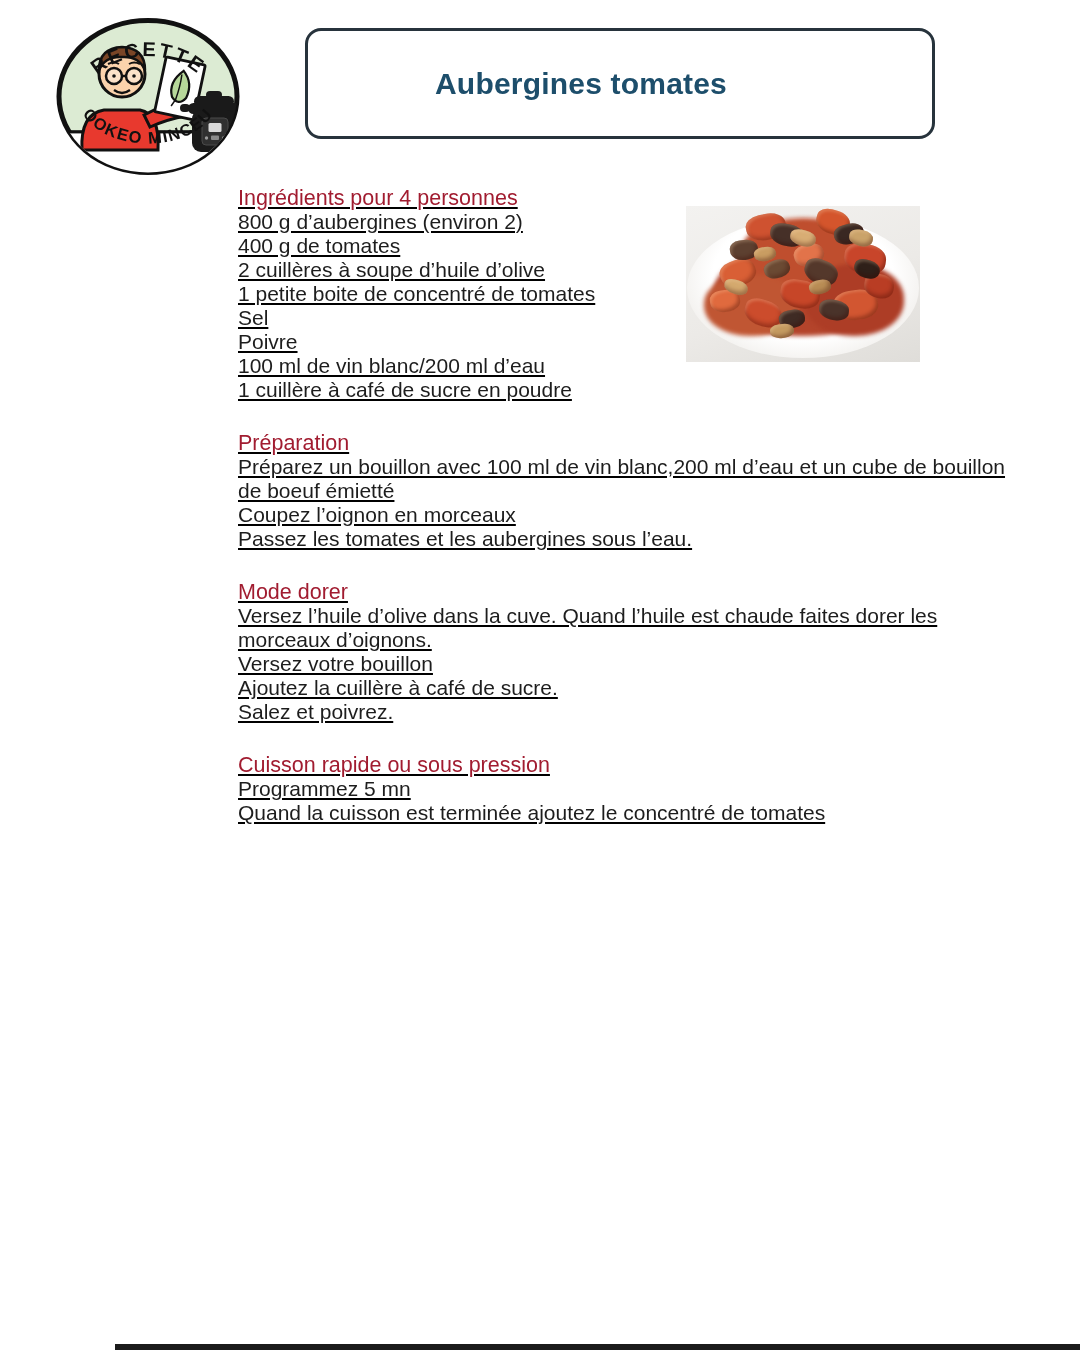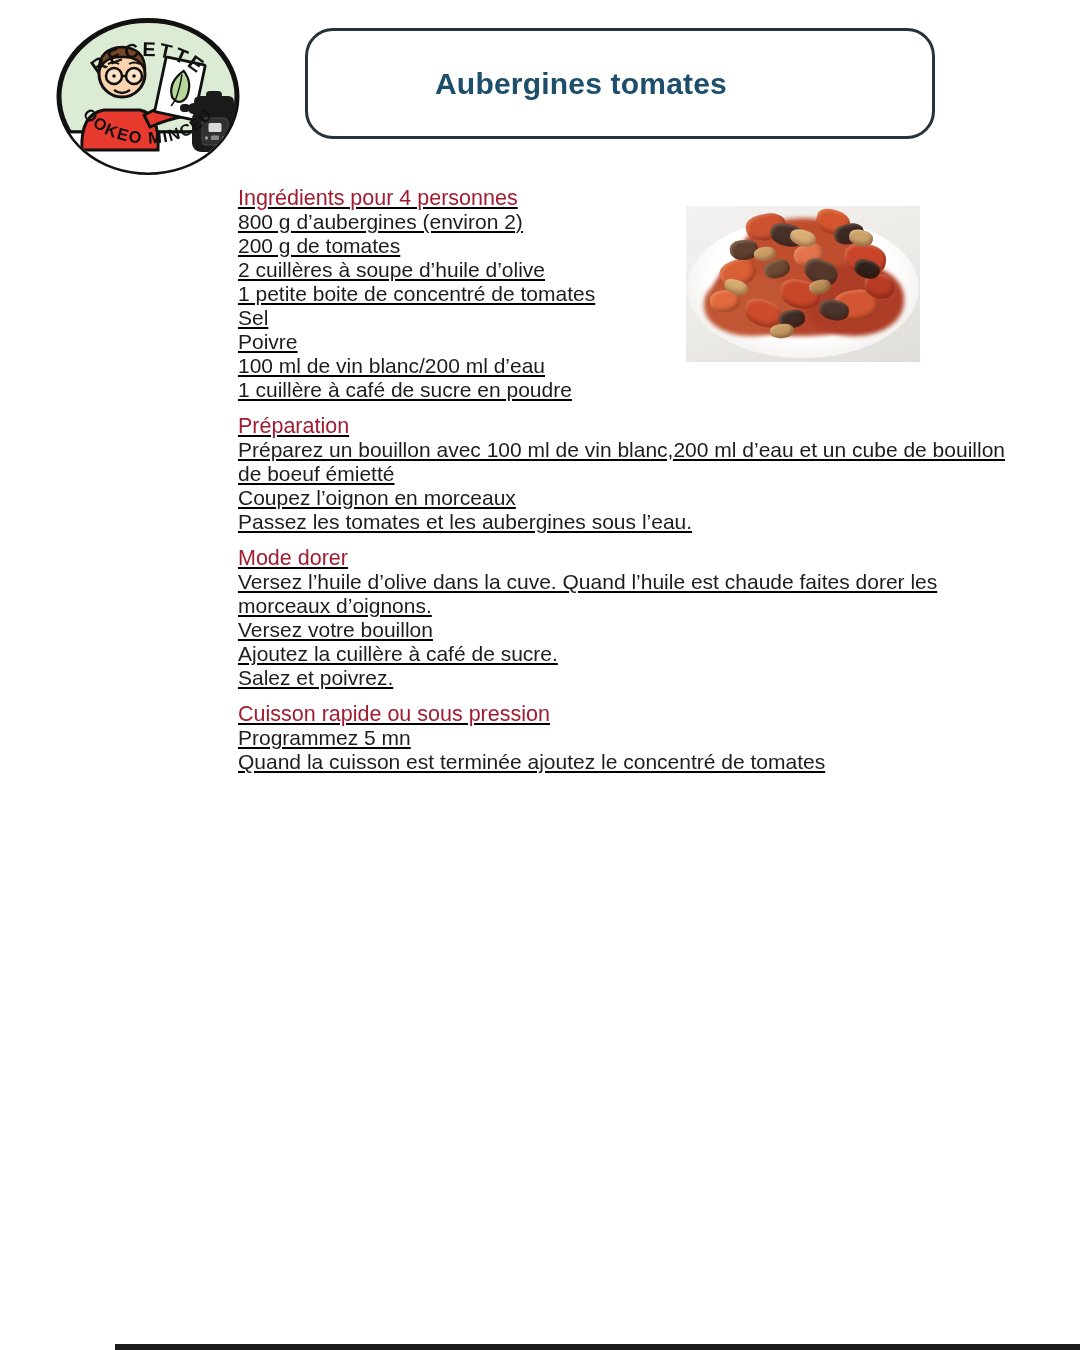--- a/index.html
+++ b/index.html
@@ -10,21 +10,21 @@
     --heading-color: #a11c30; --title-color: #1d4e6b; --body-color: #1d1d1d;
   }
 
   
   .logo-wrap { position: absolute; left: 52px; top: 14px; width: 192px; height: 165px; }
   .logo-wrap svg { display: block; width: 100%; height: 100%; }
 
   
   .title-box {
     position: absolute; left: 305px; top: 28px; width: 630px; height: 111px;
-    box-sizing: border-box; border: 3px solid #27333c; border-radius: 28px;
+    box-sizing: border-box; border: 3px solid #27333c; border-radius: 16px;
     background: #ffffff; display: flex; align-items: center; justify-content: center;
     padding-right: 78px;
   }
   .page-title {
     font-size: 30px; font-weight: bold; color: var(--title-color); letter-spacing: 0.2px;
   }
 
   
   .photo {
     position: absolute; left: 686px; top: 206px; width: 234px; height: 156px;
@@ -35,21 +35,21 @@
     position: absolute; left: 1px; top: 12px; width: 232px; height: 140px;
     border-radius: 50%;
     background: radial-gradient(ellipse at 50% 42%, #ffffff 55%, #f1efec 78%, #dedbd6 100%);
   }
   .food { position: absolute; left: 0; top: 0; width: 100%; height: 100%; }
   .food .blob { position: absolute; filter: blur(2px); }
   .food .chunk { position: absolute; box-shadow: inset -2px -3px 4px rgba(60,10,0,.35), inset 2px 2px 3px rgba(255,220,180,.25); }
 
   
   .content { position: absolute; left: 238px; top: 186px; width: 810px; text-decoration: underline; }
-  .section + .section { margin-top: 12px; }
+  .section + .section { margin-top: 29px; }
   .section-heading {
     margin: 0; font-size: 21.5px; line-height: 24px; font-weight: normal;
     color: var(--heading-color);
   }
   .line {
     margin: 0; font-size: 21px; line-height: 24px; color: var(--body-color);
     white-space: nowrap;
   }
 
   
@@ -159,21 +159,21 @@
         <div class="chunk" style="left: 123px; top: 74px; width: 22px; height: 14px; background: rgb(185, 141, 85); transform: rotate(-14deg); border-radius: 38% 46% 42% 50%;"></div>
         <div class="chunk" style="left: 163px; top: 24px; width: 24px; height: 16px; background: rgb(202, 163, 106); transform: rotate(10deg); border-radius: 38% 46% 42% 50%;"></div>
         <div class="chunk" style="left: 84px; top: 118px; width: 24px; height: 14px; background: rgb(196, 154, 96); transform: rotate(-8deg); border-radius: 38% 46% 42% 50%;"></div>
       </div>
   </div>
 
   <main class="content" id="content">
       <section class="section">
         <h2 class="section-heading">Ingrédients pour 4 personnes</h2>
         <p class="line">800 g d’aubergines (environ 2)</p>
-        <p class="line">200 g de tomates</p>
+        <p class="line">400 g de tomates</p>
         <p class="line">2 cuillères à soupe d’huile d’olive</p>
         <p class="line">1 petite boite de concentré de tomates</p>
         <p class="line">Sel</p>
         <p class="line">Poivre</p>
         <p class="line">100 ml de vin blanc/200 ml d’eau</p>
         <p class="line">1 cuillère à café de sucre en poudre</p>
       </section>
       <section class="section">
         <h2 class="section-heading">Préparation</h2>
         <p class="line">Préparez un bouillon avec 100 ml de vin blanc,200 ml d’eau et un cube de bouillon</p>

